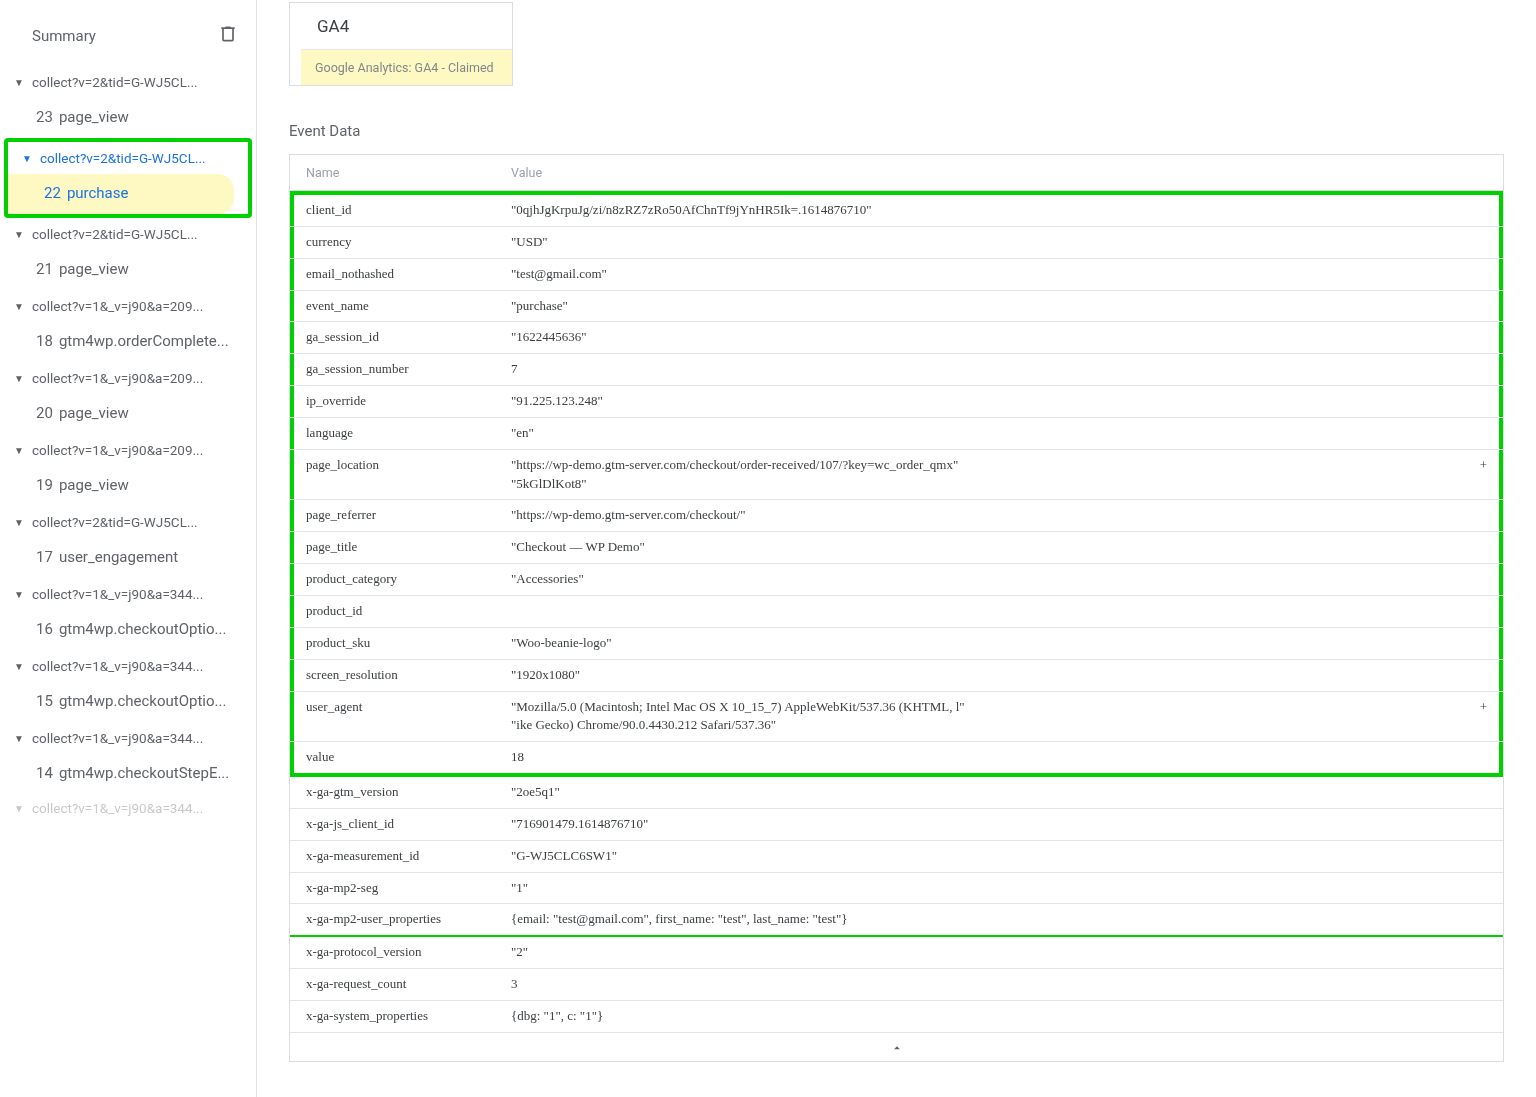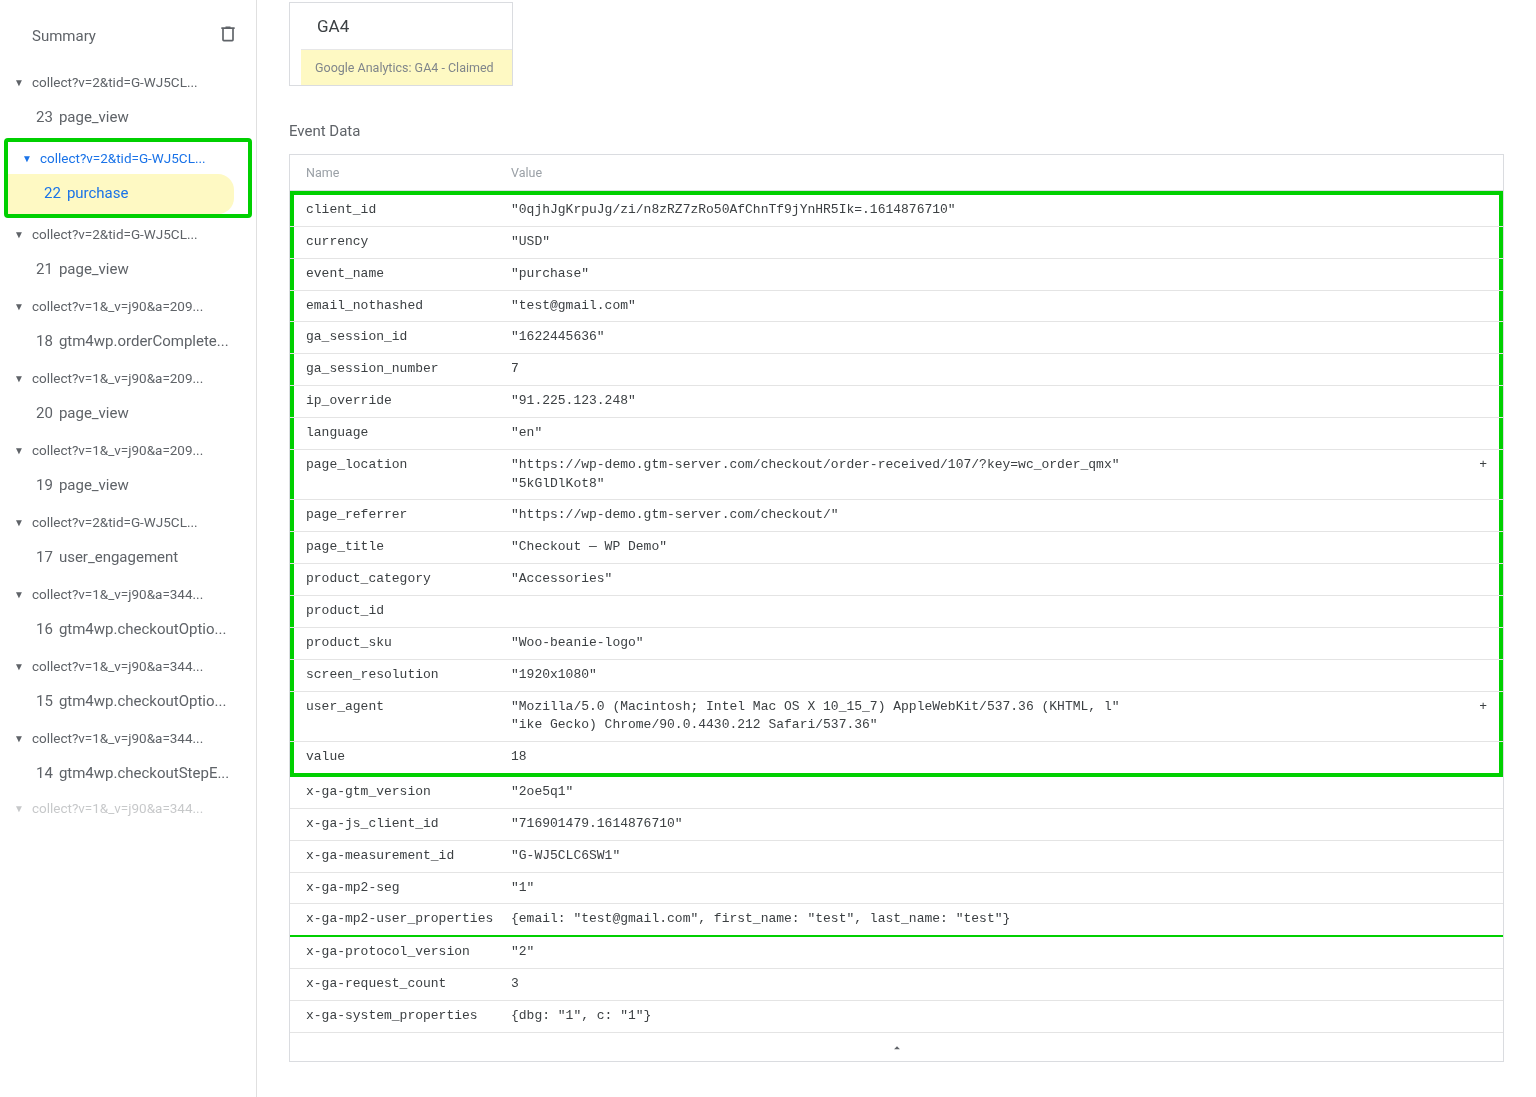--- a/index.html
+++ b/index.html
@@ -117,21 +117,21 @@
     display: flex;
     padding: 10px 16px;
     color: #9aa0a6;
     font-size: 12.5px;
     border-bottom: 1px solid #dadce0;
   }
   .row {
     display: flex;
     padding: 6px 16px;
     border-bottom: 1px solid #e4e4e4;
-    font-family: Liberation Mono, monospace;
+    font-family: Liberation Serif, serif;
     color: #3c4043;
     font-size: 13px;
     line-height: 1.45;
     align-items: flex-start;
   }
   .col-name {
     width: 205px;
     flex-shrink: 0;
     word-break: break-all;
   }
@@ -302,26 +302,26 @@
     <div id="rows">
         <div class="row hlrow hl-top">
           <div class="col-name">client_id</div>
           <div class="col-value">"0qjhJgKrpuJg/zi/n8zRZ7zRo50AfChnTf9jYnHR5Ik=.1614876710"</div>
         </div>
         <div class="row hlrow">
           <div class="col-name">currency</div>
           <div class="col-value">"USD"</div>
         </div>
         <div class="row hlrow">
+          <div class="col-name">email_nothashed</div>
+          <div class="col-value">"test@gmail.com"</div>
+        </div>
+        <div class="row hlrow">
           <div class="col-name">event_name</div>
           <div class="col-value">"purchase"</div>
-        </div>
-        <div class="row hlrow">
-          <div class="col-name">email_nothashed</div>
-          <div class="col-value">"test@gmail.com"</div>
         </div>
         <div class="row hlrow">
           <div class="col-name">ga_session_id</div>
           <div class="col-value">"1622445636"</div>
         </div>
         <div class="row hlrow">
           <div class="col-name">ga_session_number</div>
           <div class="col-value">7</div>
         </div>
         <div class="row hlrow">

